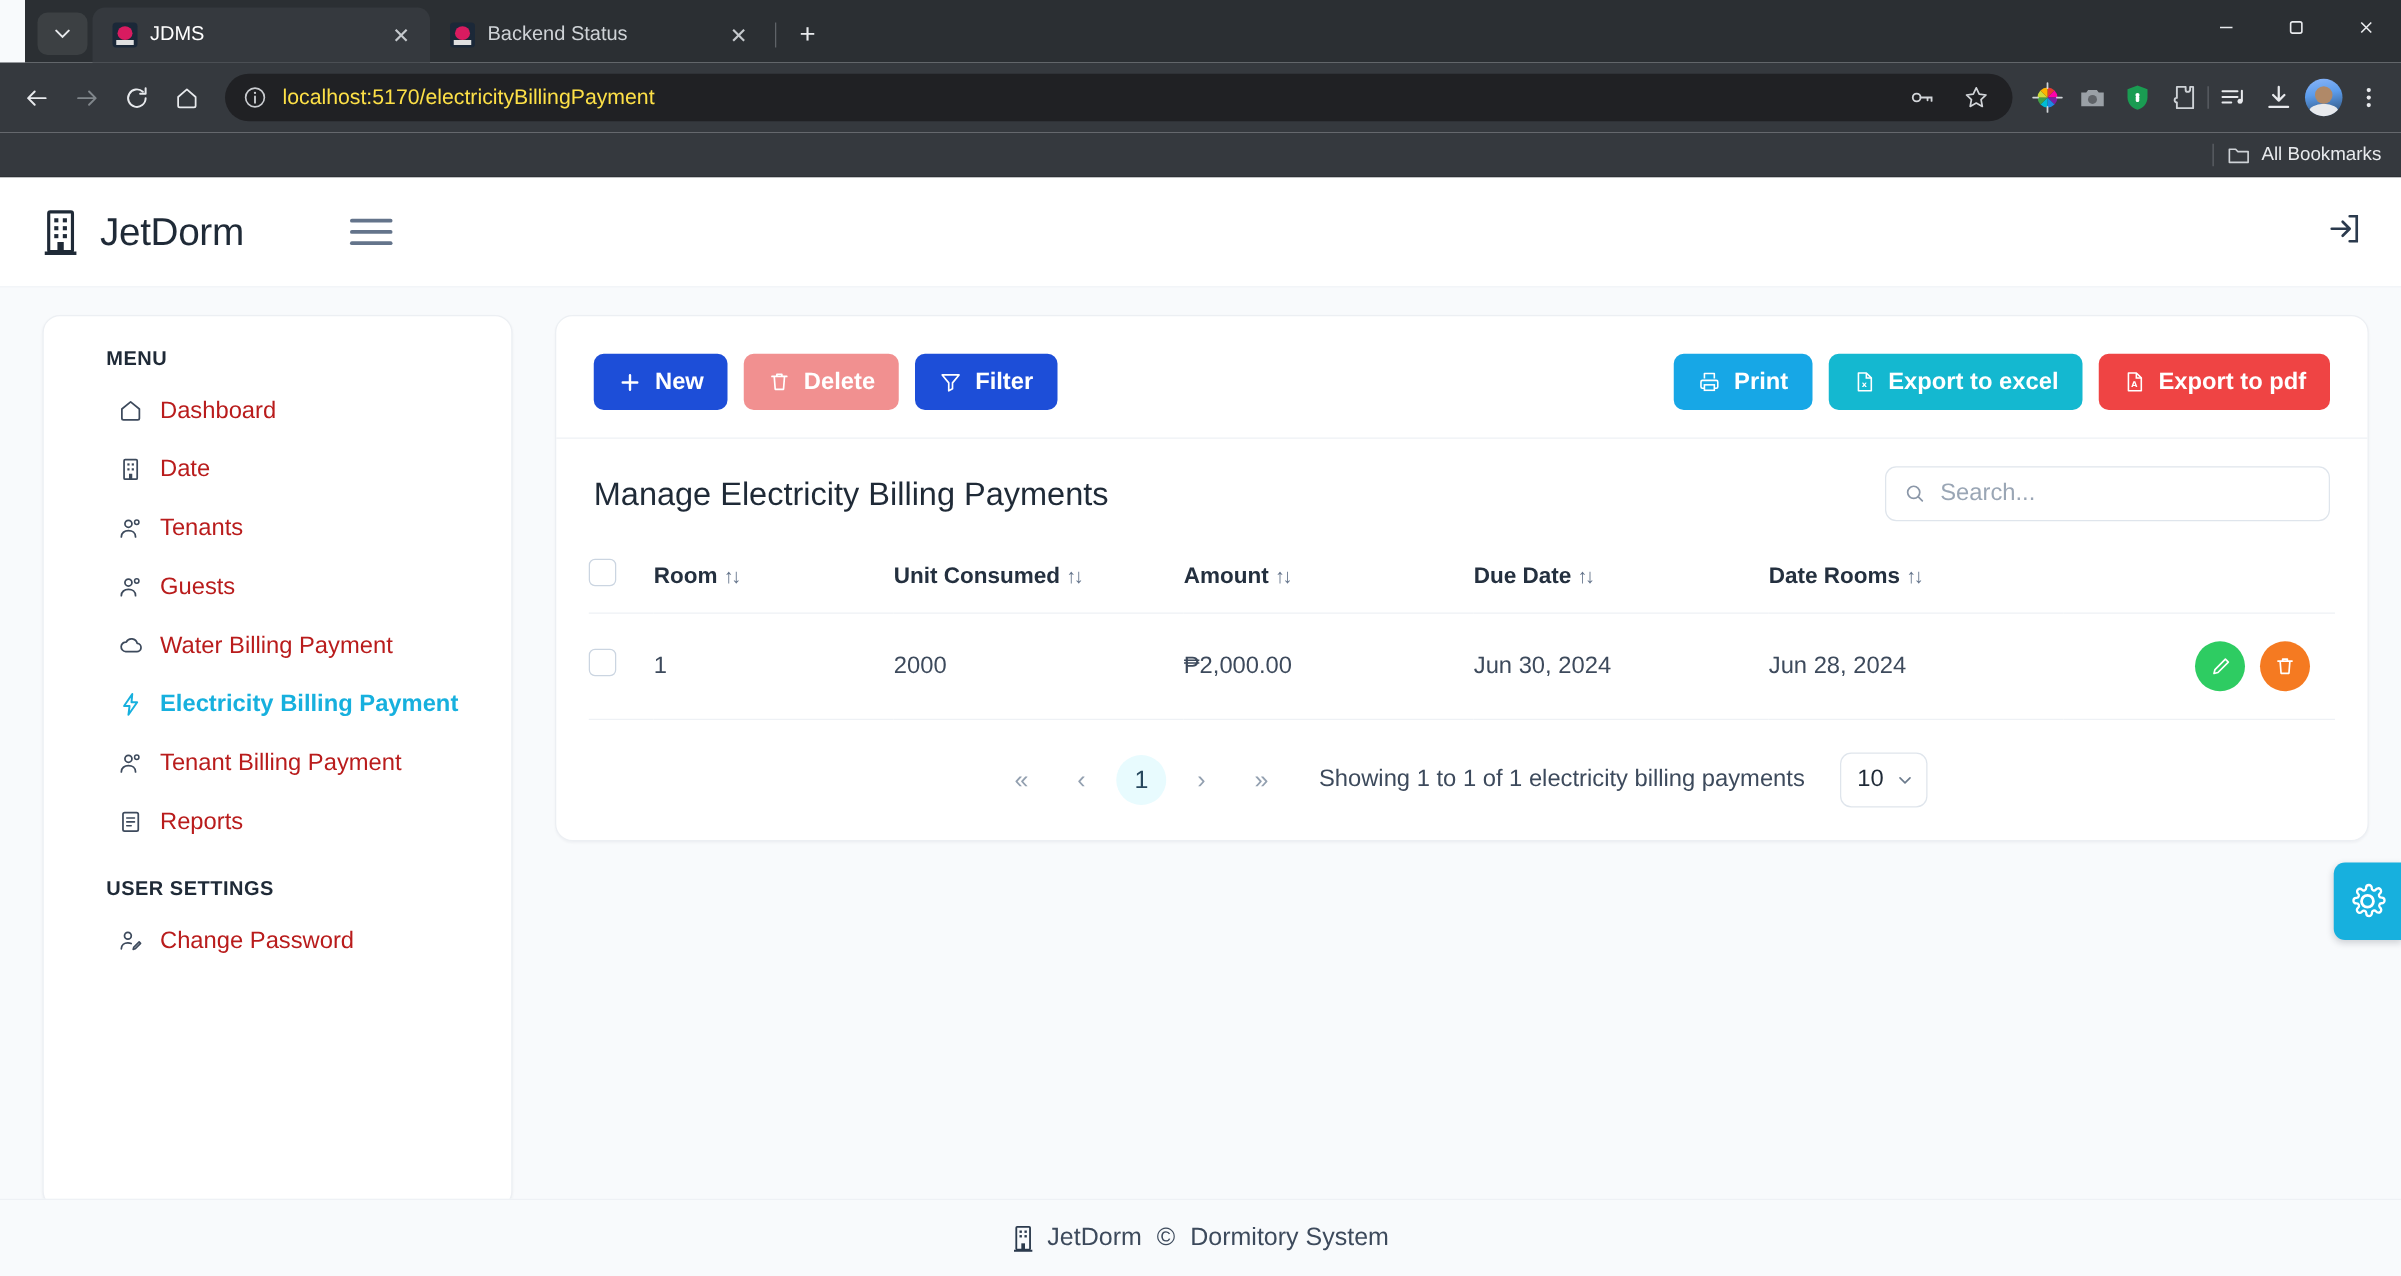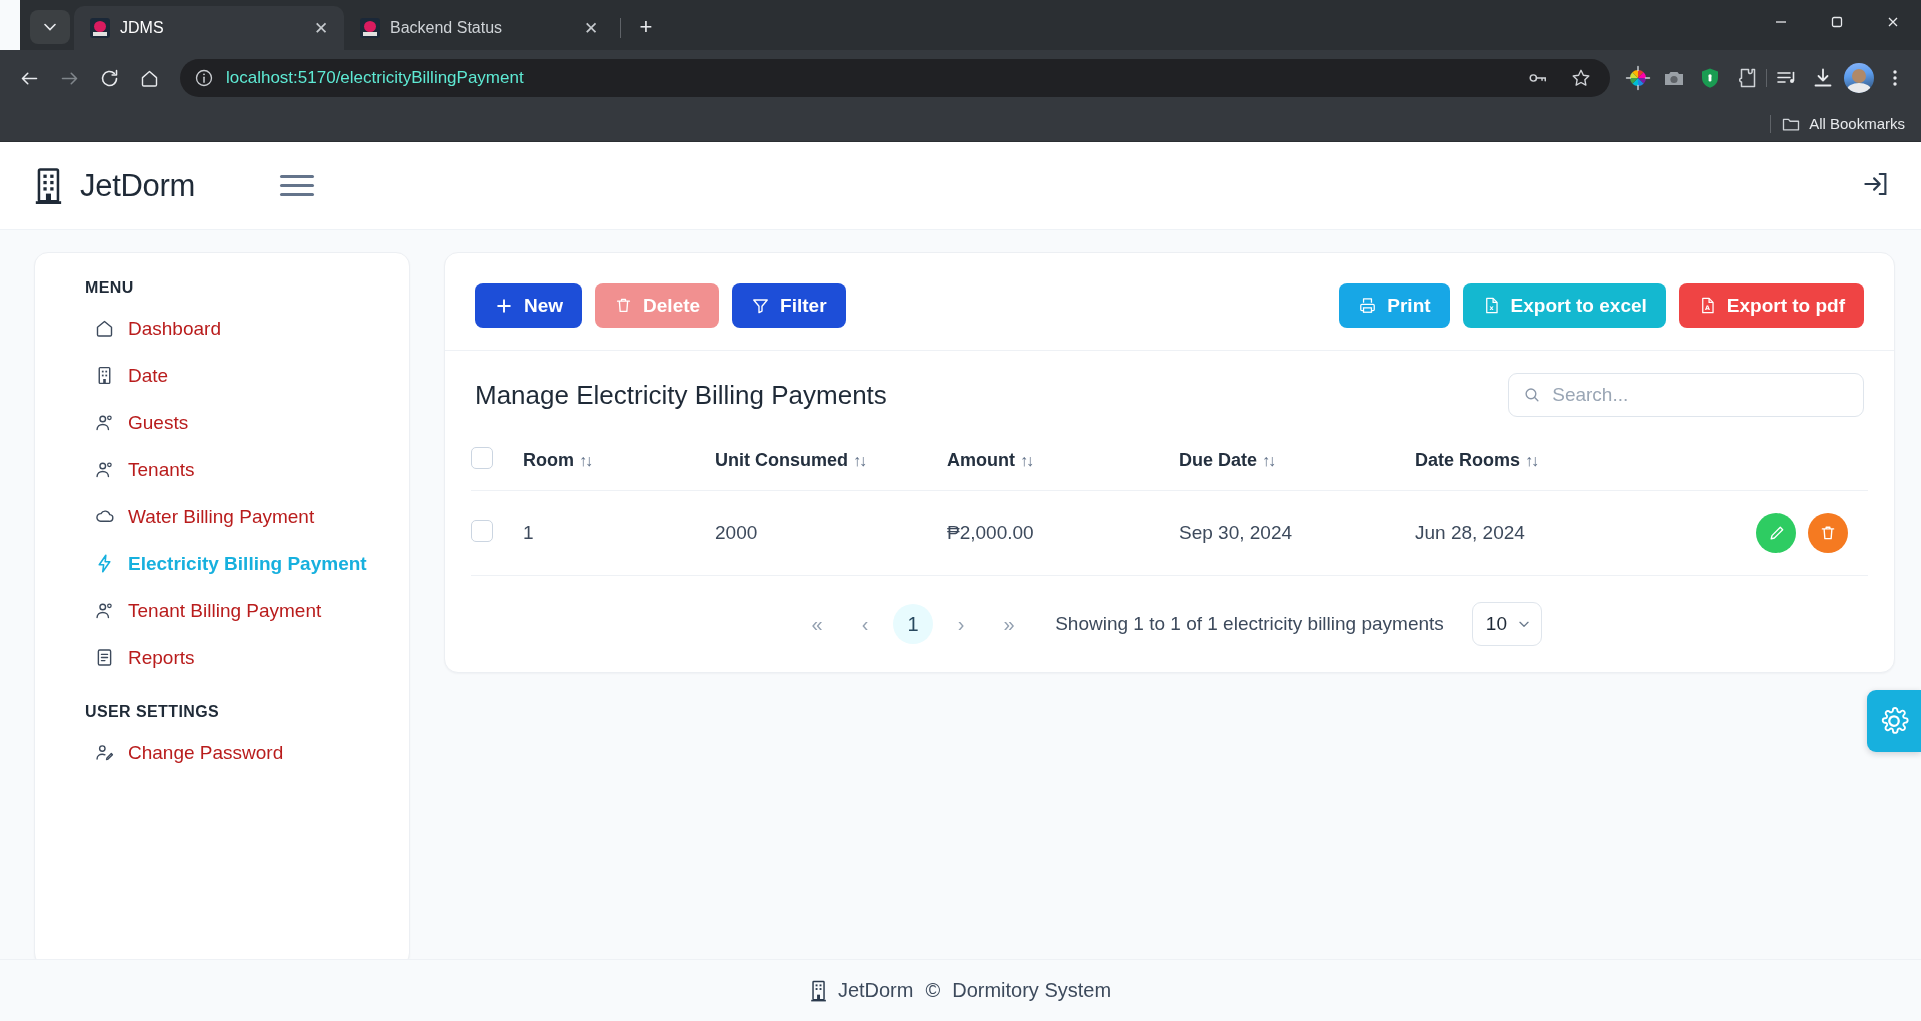--- a/index.html
+++ b/index.html
@@ -53,21 +53,21 @@
     height: 56px; background: #35393e; display: flex; align-items: center;
     gap: 2px; padding: 0 10px; flex: 0 0 56px;
   }
   .tb-icon { width: 38px; height: 38px; display: flex; align-items: center; justify-content: center;
     color: #e8eaed; border-radius: 50%; }
   .tb-icon.dim { color: #80868b; }
   .omnibox {
     flex: 1; height: 38px; background: #202124; border-radius: 19px; margin: 0 10px;
     display: flex; align-items: center; padding: 0 10px 0 14px; gap: 12px;
   }
-  .omnibox .url { color: #5eead4; font-size: 17px; flex: 1; white-space: nowrap; overflow: hidden; }
+  .omnibox .url { color: #fde047; font-size: 17px; flex: 1; white-space: nowrap; overflow: hidden; }
   .omnibox-right { display: flex; align-items: center; gap: 6px; }
   .ext-row { display: flex; align-items: center; gap: 4px; }
   .ext { width: 32px; height: 32px; display: flex; align-items: center; justify-content: center; }
   .avatar-btn { width: 30px; height: 30px; border-radius: 50%;
     background: linear-gradient(170deg,#8ab4f8 0%,#5c9ded 40%,#2c4b6e 100%);
     position: relative; overflow: hidden; }
   .avatar-btn::after { content:""; position:absolute; left:8px; top:6px; width:14px; height:14px;
     border-radius:50%; background:#b08968; }
   .avatar-btn::before { content:""; position:absolute; left:3px; bottom:-4px; width:24px; height:14px;
     border-radius:50% 50% 0 0; background:#e8eaed; }
@@ -422,32 +422,32 @@
         </div>
 
         <div class="nav-item">
           <span class="ic">
             <svg width="21" height="21" viewBox="0 0 24 24">
                 <circle cx="10" cy="8" r="3.2" stroke="#3d4a5c" stroke-width="1.6" fill="none"></circle>
                 <path d="M3.5 20c0-3.6 2.9-5.8 6.5-5.8s6.5 2.2 6.5 5.8" stroke="#3d4a5c" stroke-width="1.6" fill="none" stroke-linecap="round"></path>
                 <circle cx="17.6" cy="6.6" r="2" stroke="#3d4a5c" stroke-width="1.4" fill="none"></circle>
               </svg>
           </span>
-          <span>Guests</span>
+          <span>Tenants</span>
         </div>
 
         <div class="nav-item">
           <span class="ic">
             <svg width="21" height="21" viewBox="0 0 24 24">
                 <circle cx="10" cy="8" r="3.2" stroke="#3d4a5c" stroke-width="1.6" fill="none"></circle>
                 <path d="M3.5 20c0-3.6 2.9-5.8 6.5-5.8s6.5 2.2 6.5 5.8" stroke="#3d4a5c" stroke-width="1.6" fill="none" stroke-linecap="round"></path>
                 <circle cx="17.6" cy="6.6" r="2" stroke="#3d4a5c" stroke-width="1.4" fill="none"></circle>
               </svg>
           </span>
-          <span>Tenants</span>
+          <span>Guests</span>
         </div>
 
         <div class="nav-item">
           <span class="ic">
             <svg width="21" height="21" viewBox="0 0 24 24">
                 <path d="M7.5 17.5a4.4 4.4 0 0 1 .5-8.8 5.4 5.4 0 0 1 10 1.2 3.8 3.8 0 0 1-.6 7.6z" stroke="#3d4a5c" stroke-width="1.6" fill="none" stroke-linejoin="round"></path>
               </svg>
           </span>
           <span>Water Billing Payment</span>
         </div>
@@ -584,21 +584,21 @@
               </tr>
             </thead>
             <tbody>
               <tr>
                 <td>
                   <span class="cb"></span>
                 </td>
                 <td>1</td>
                 <td>2000</td>
                 <td>₱2,000.00</td>
-                <td>Sep 30, 2024</td>
+                <td>Jun 30, 2024</td>
                 <td>Jun 28, 2024</td>
                 <td>
                   <div class="actions">
                     <span class="act act-edit">
                       <svg width="19" height="19" viewBox="0 0 24 24">
                           <path d="M16.8 4.2l3 3L9.3 17.7l-4 1 1-4z" stroke="#fff" stroke-width="1.7" fill="none" stroke-linejoin="round"></path>
                         </svg>
                     </span>
                     <span class="act act-del">
                       <svg width="18" height="18" viewBox="0 0 24 24">

